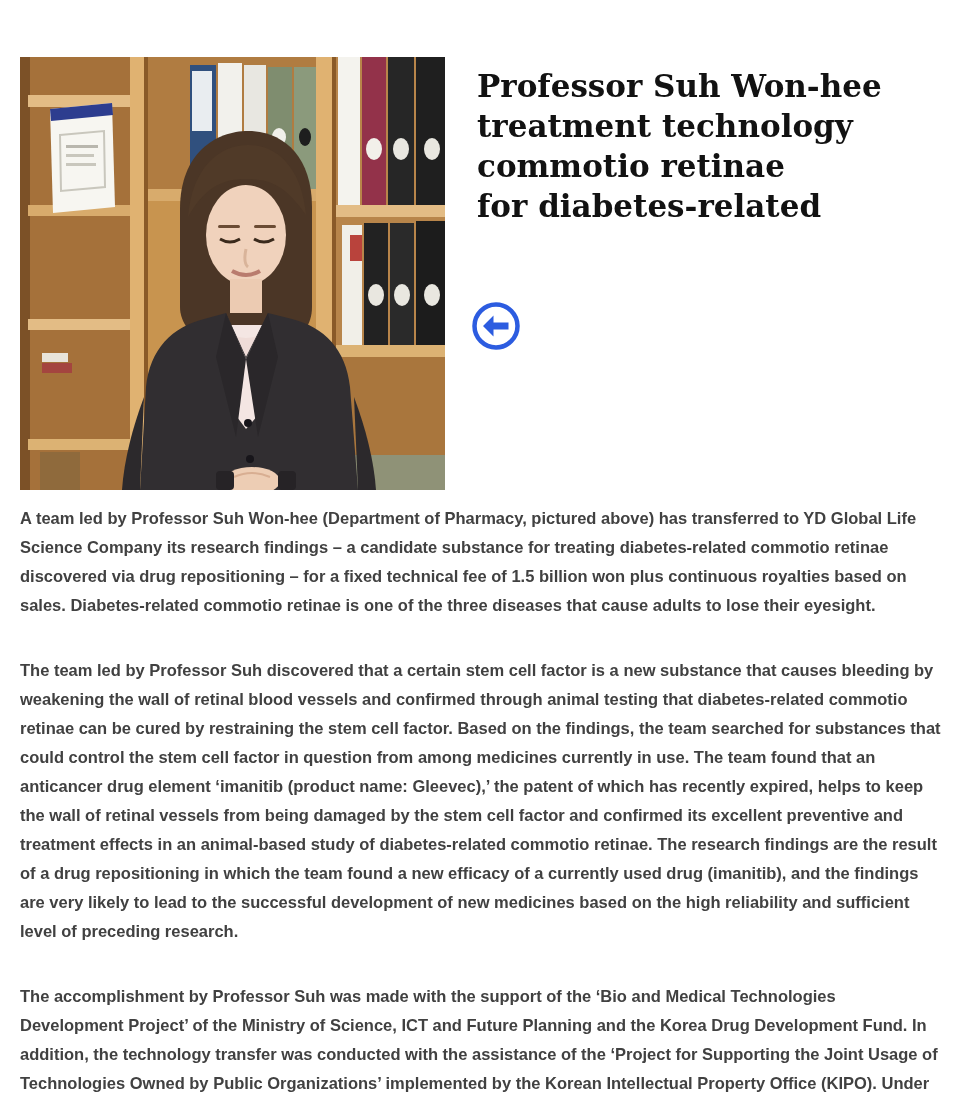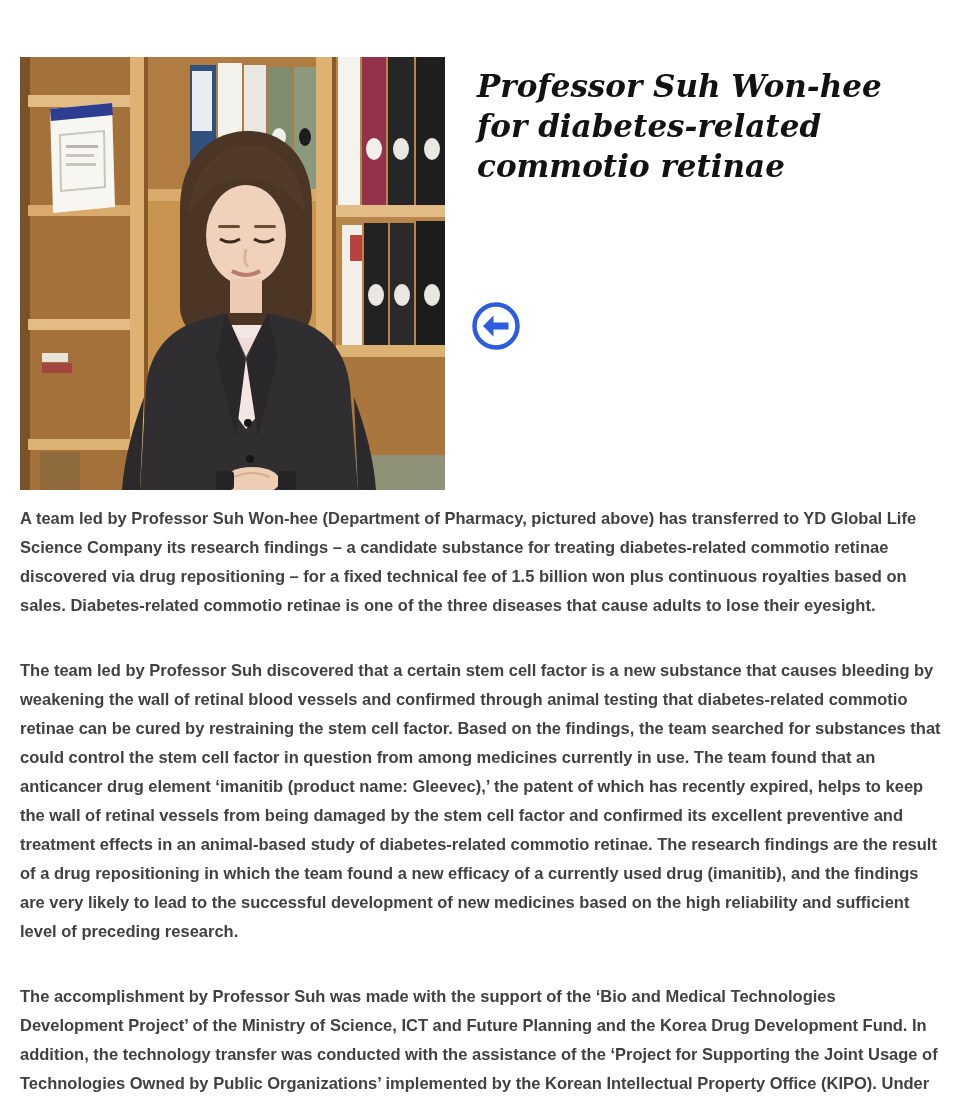--- a/index.html
+++ b/index.html
@@ -13,21 +13,21 @@
     overflow: hidden; background: #c8944f;
   }
   .photo-frame svg { display: block; }
 
   .headline {
     position: absolute; left: 477px; top: 66px; width: 470px;
     font-family: "DejaVu Serif", "Liberation Serif", serif;
     font-weight: bold; font-size: 31px; line-height: 40px; color: #121212;
     letter-spacing: 0px; margin: 0;
   }
-  .headline .hl-line { display: block; font-style: italic; }
+  .headline .hl-line { display: block; }
 
   .back-btn {
     position: absolute; left: 471px; top: 301px; width: 50px; height: 50px;
     background: none; border: none; padding: 0; cursor: pointer;
   }
   .back-btn svg { display: block; }
 
   
   .article-body {
     position: absolute; left: 20px; top: 504px; width: 921px;
@@ -143,22 +143,23 @@
       <ellipse cx="232" cy="424" rx="28" ry="14" fill="#edcdb4"></ellipse>
       <path d="M214 420 q18 -8 36 0" stroke="#d8ae92" stroke-width="2" fill="none"></path>
 
       <rect x="196" y="414" width="18" height="19" rx="4" fill="#262326"></rect>
       <rect x="258" y="414" width="18" height="19" rx="4" fill="#262326"></rect>
     </svg>
   </div>
 
   <h1 class="headline">
     <span class="hl-line">Professor Suh Won-hee</span>
+    <span class="hl-line">treatment technology</span>
+    <span class="hl-line">commotio retinae</span>
     <span class="hl-line">for diabetes-related</span>
-    <span class="hl-line">commotio retinae</span>
   </h1>
 
   <button class="back-btn" aria-label="back">
     <svg width="50" height="50" viewBox="0 0 50 50" xmlns="http://www.w3.org/2000/svg">
       <circle cx="25" cy="25" r="21.5" fill="none" stroke="#2c5ce0" stroke-width="4.5"></circle>
       <path d="M22.5 14.5 L12 25 L22.5 35.5 L22.5 28.6 L37.5 28.6 L37.5 21.4 L22.5 21.4 Z" fill="#2c5ce0"></path>
     </svg>
   </button>
 
   <div class="article-body">

